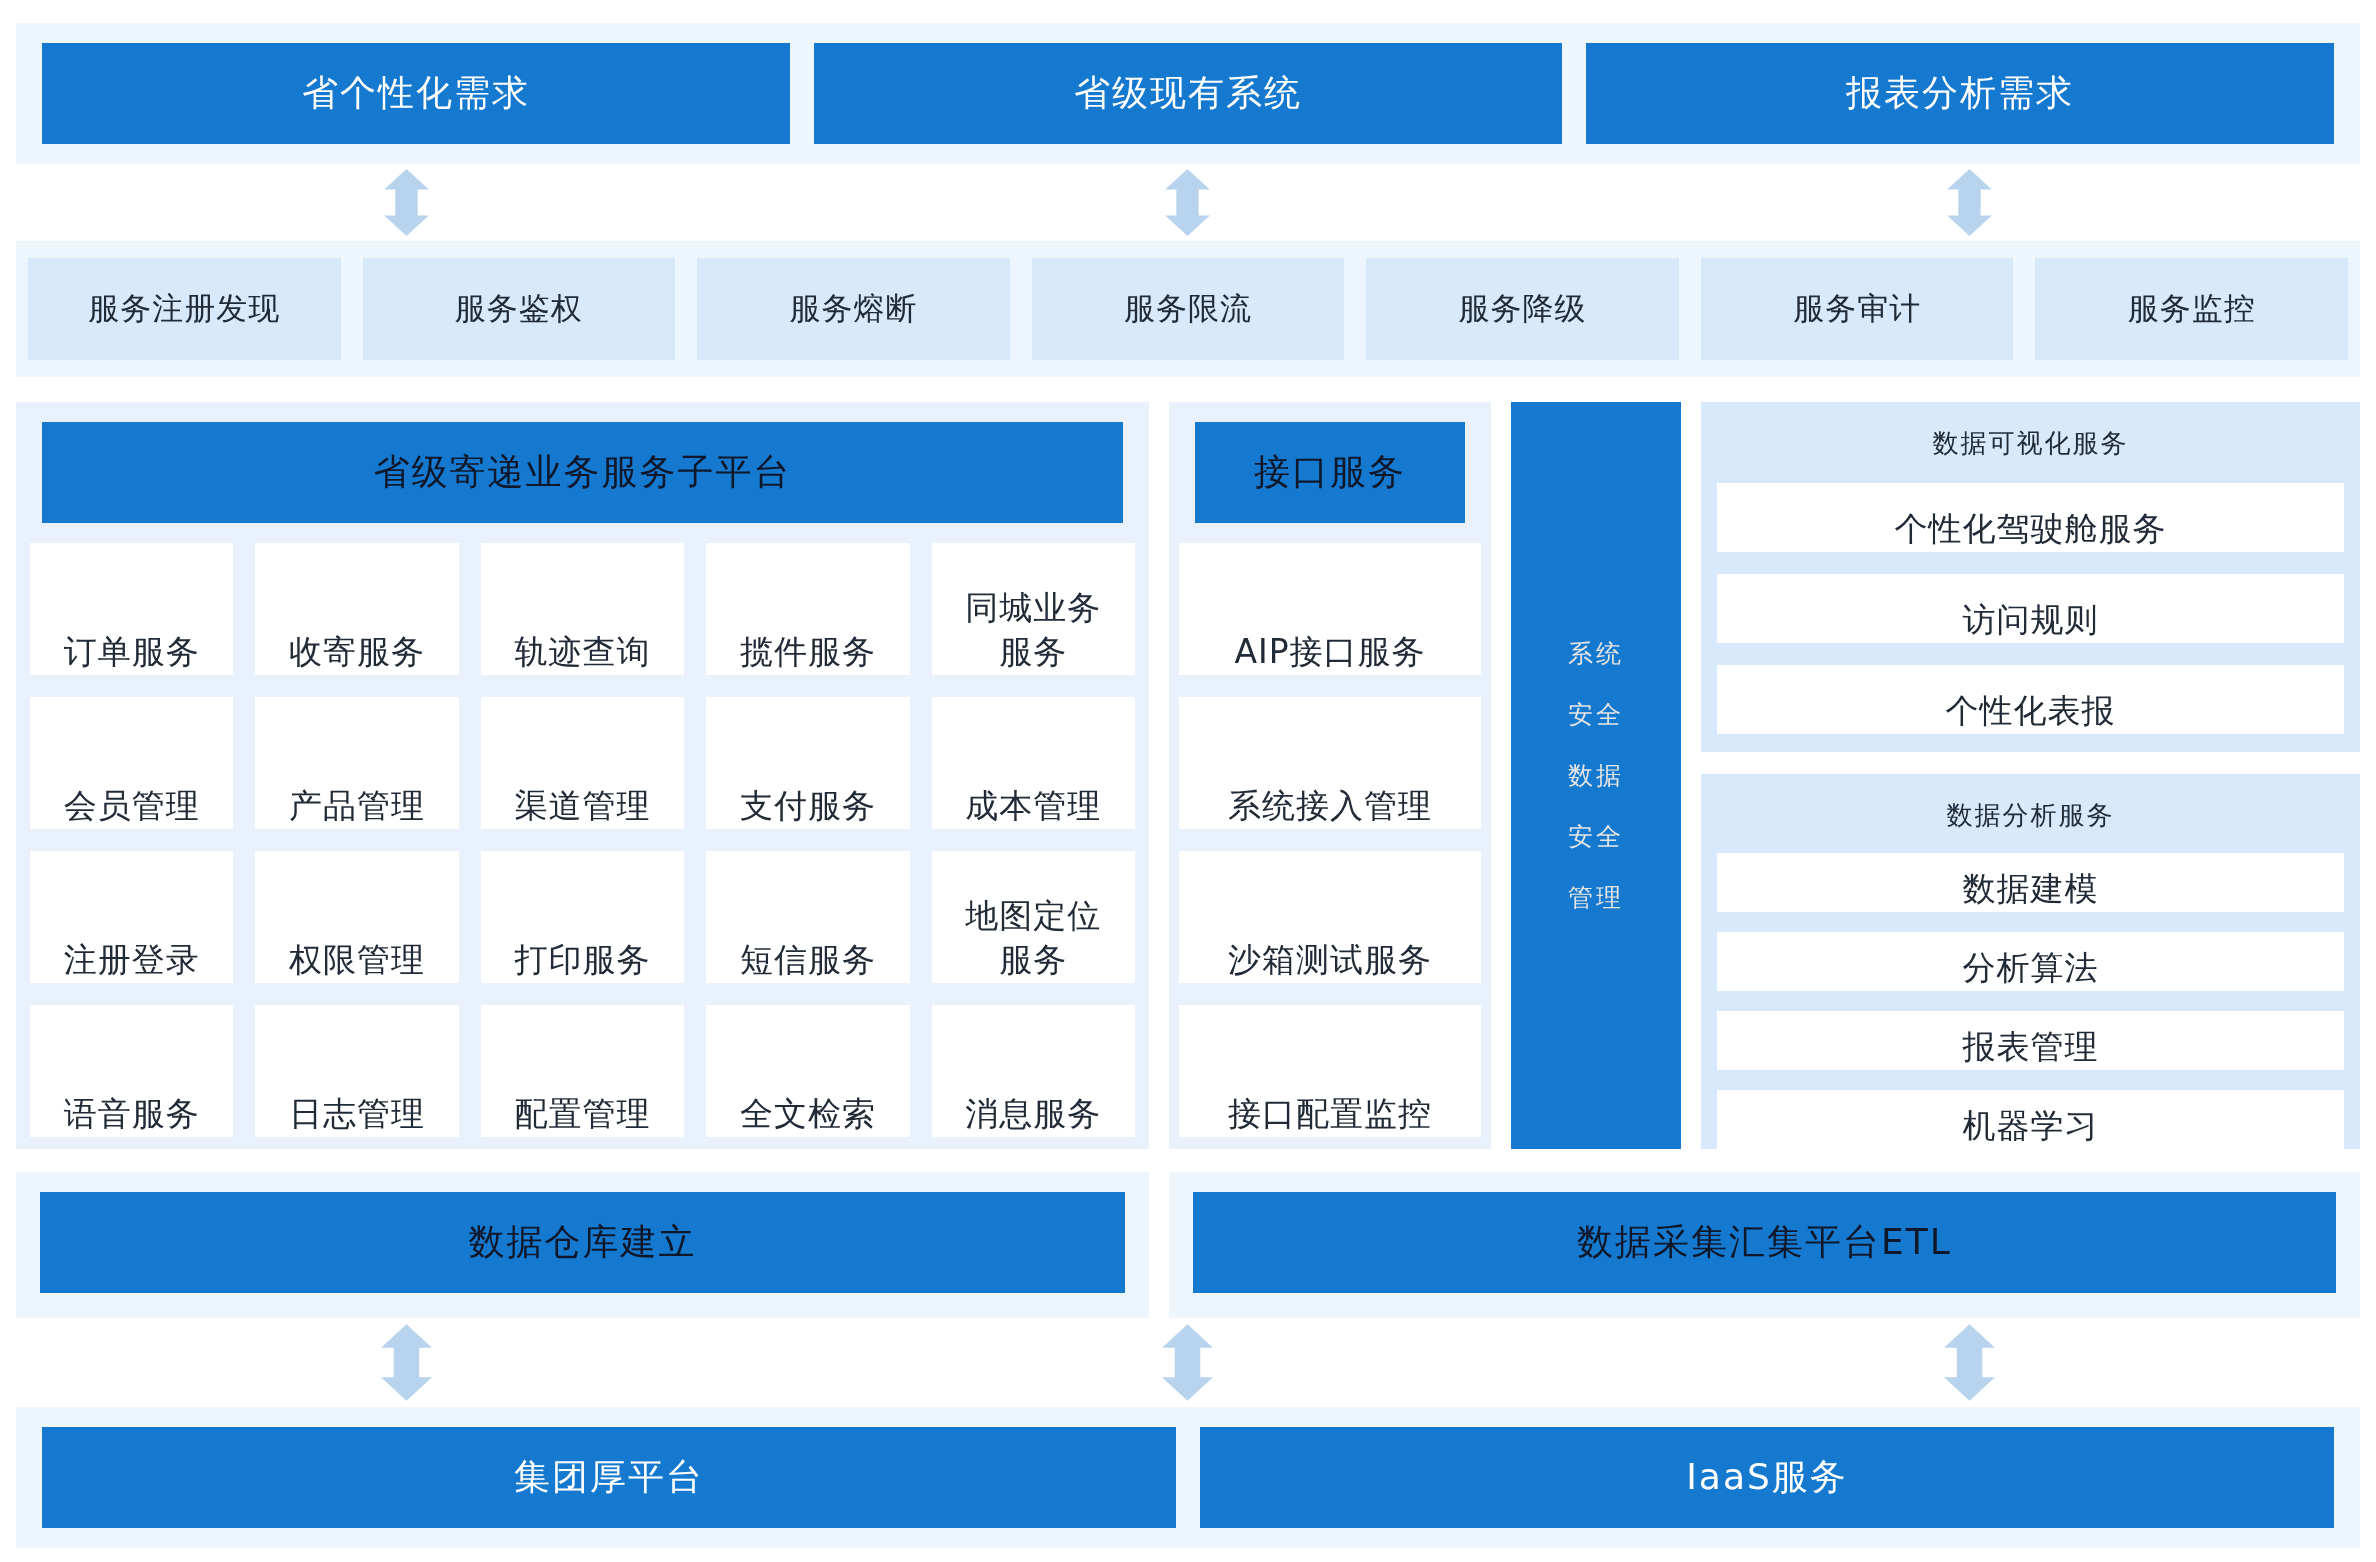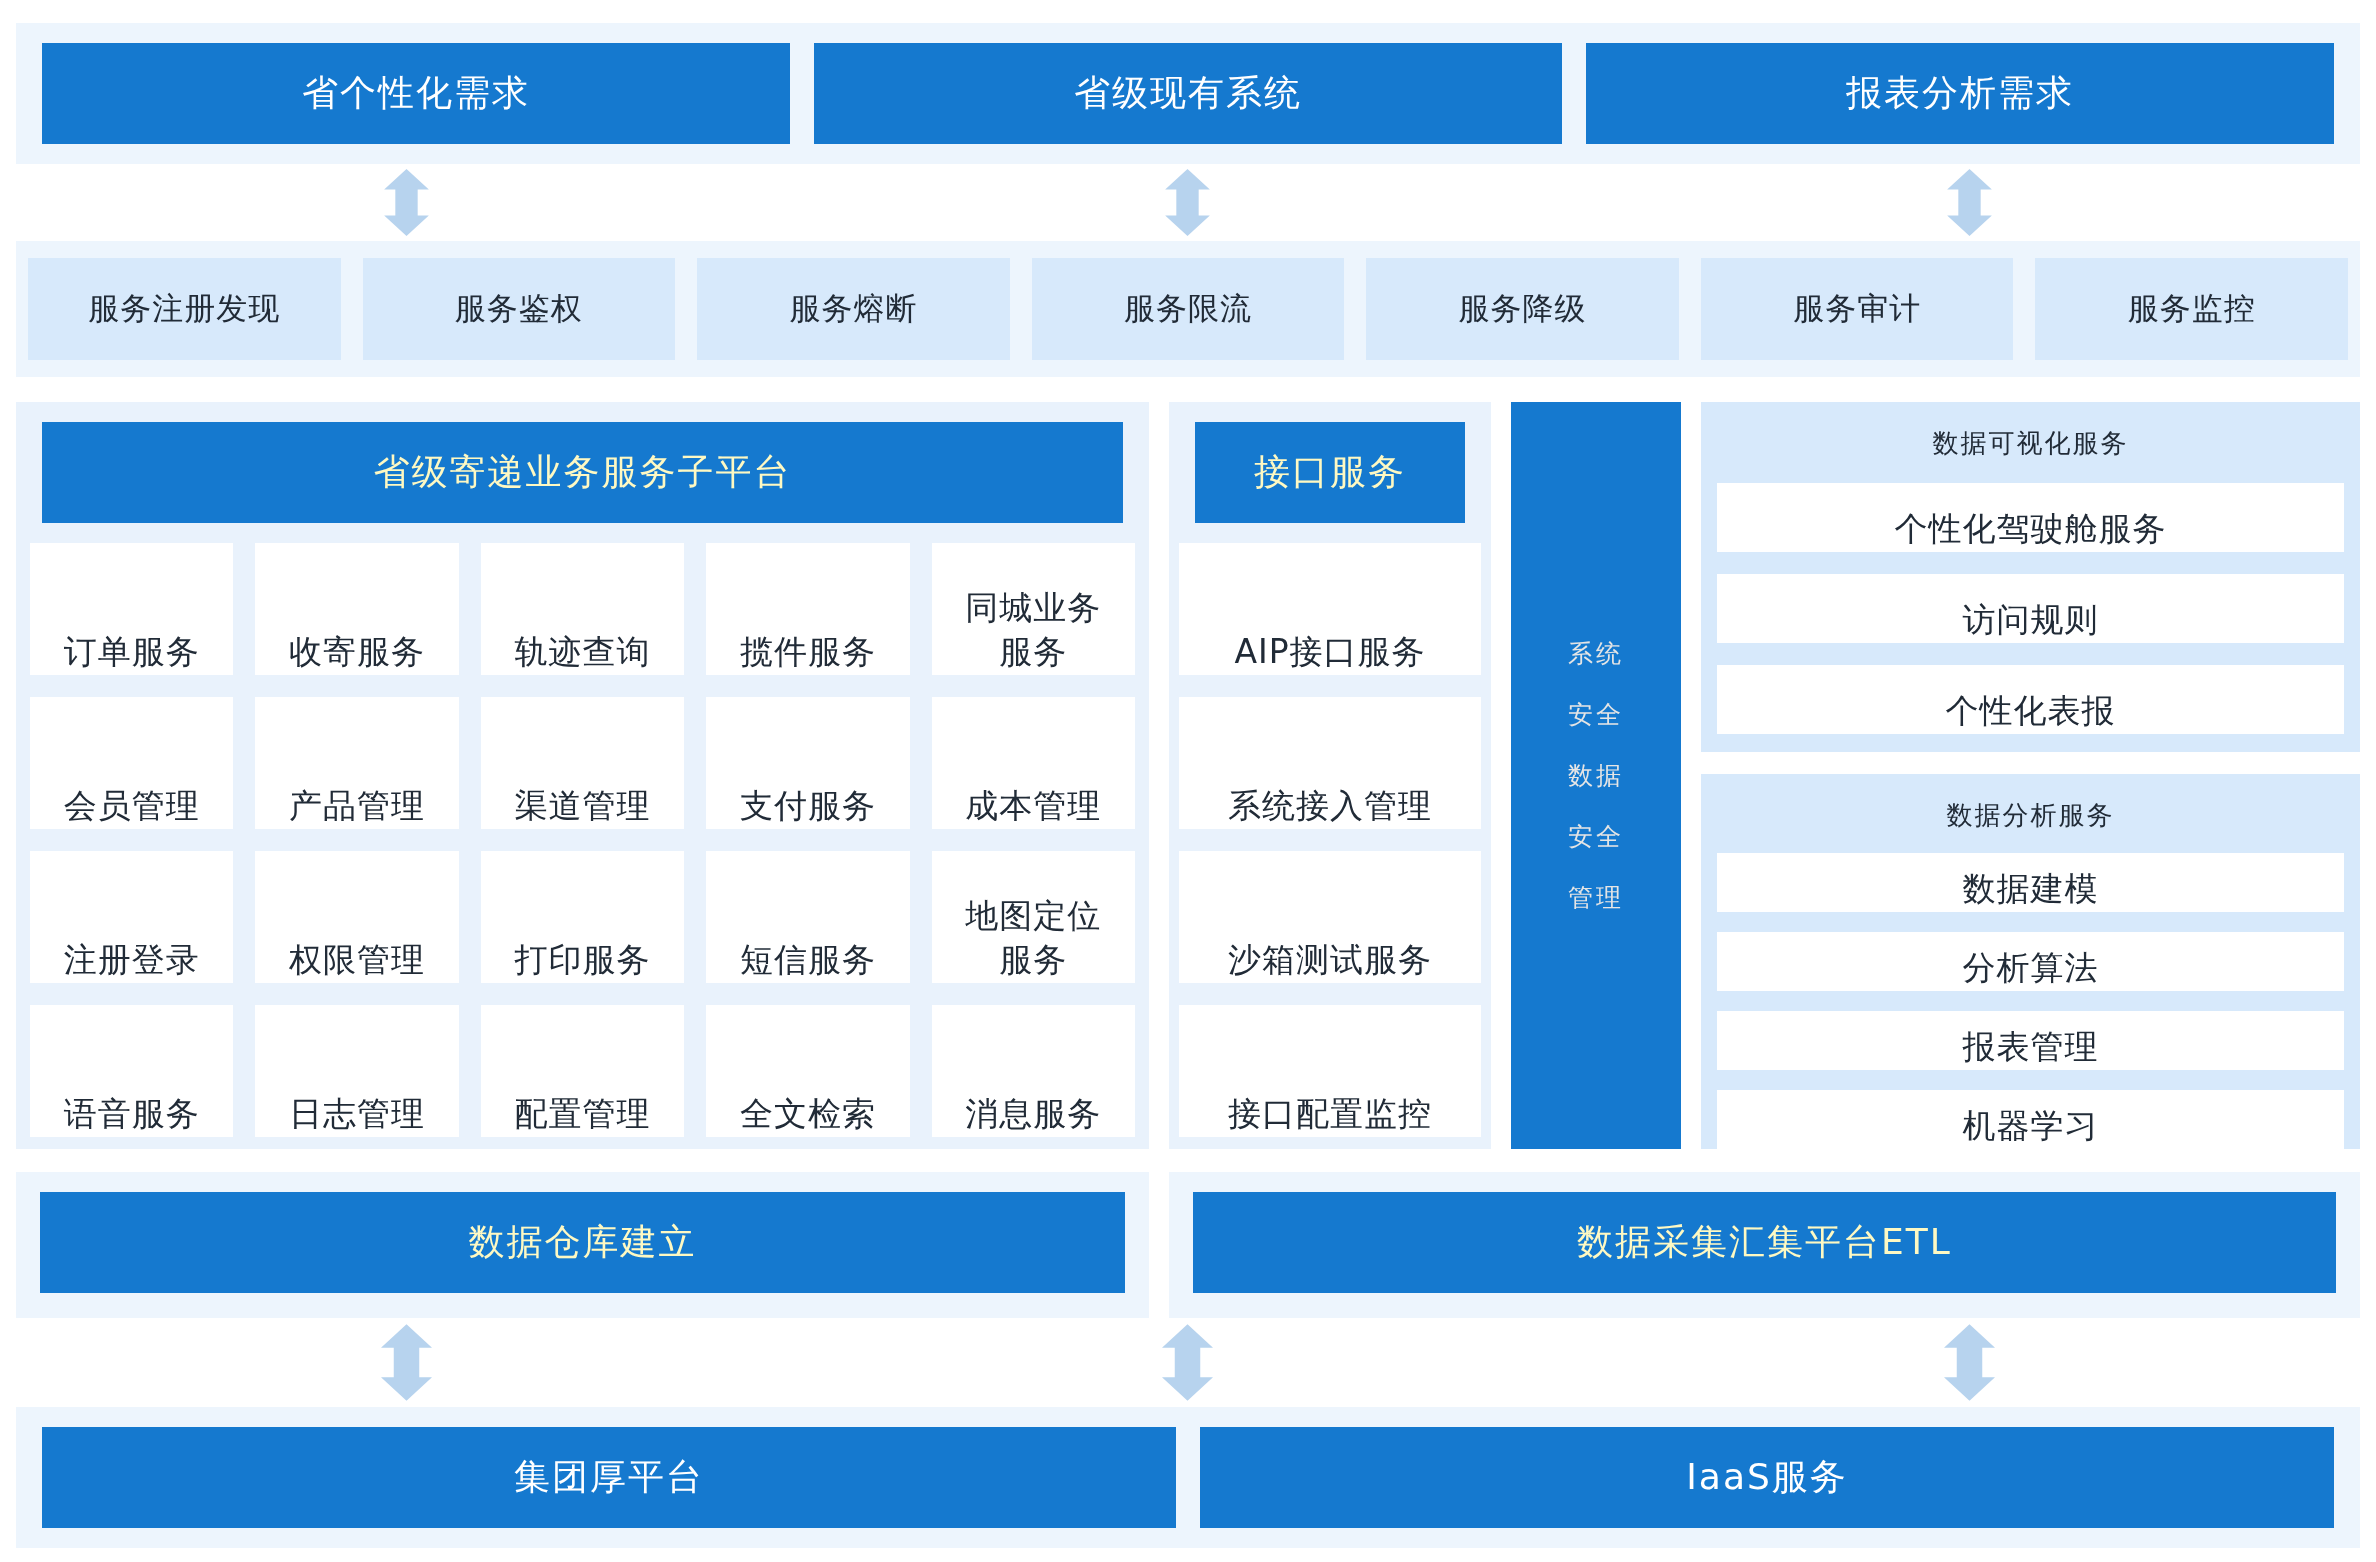--- a/index.html
+++ b/index.html
@@ -28,21 +28,21 @@
   .double-arrow{fill:var(--arrow);}
   .arrow-row.top .double-arrow{width:51px;height:67px;}
   .arrow-row.bottom .double-arrow{width:51px;height:79px;}
   .gateway-band{height:136px;padding:17px 12px;display:flex;gap:22px;}
   .chip{flex:1;background:var(--chip);font-size:31px;letter-spacing:1px;
     display:flex;align-items:center;justify-content:center;}
   .main{margin:25px 16px 0;height:747px;display:flex;gap:20px;}
   .panel{background:var(--panel);}
   .left-panel{width:1133px;}
   .interface-panel{width:322px;}
-  .bar{background:var(--primary);color:#fef9c3;font-size:36px;letter-spacing:2px;
+  .bar{background:var(--primary);color:#0f172a;font-size:36px;letter-spacing:2px;
     display:flex;align-items:center;justify-content:center;height:101px;}
   .panel-header{margin:20px 26px 0;}
   .left-grid{margin:20px 14px 15px;display:grid;grid-template-columns:repeat(5,1fr);
     grid-auto-rows:132px;gap:22px;}
   .cell{background:#ffffff;font-size:33px;line-height:1.35;text-align:center;letter-spacing:1px;
     display:flex;align-items:flex-end;justify-content:center;padding:0 24px;}
   .iface-cells{margin:20px 10px 15px;display:flex;flex-direction:column;gap:22px;}
   .iface-cells .cell{height:132px;}
   .security-bar{width:170px;background:var(--primary);color:#e5e5e5;font-size:25px;letter-spacing:3px;
     display:flex;flex-direction:column;align-items:center;justify-content:center;gap:26px;line-height:1.4;}

